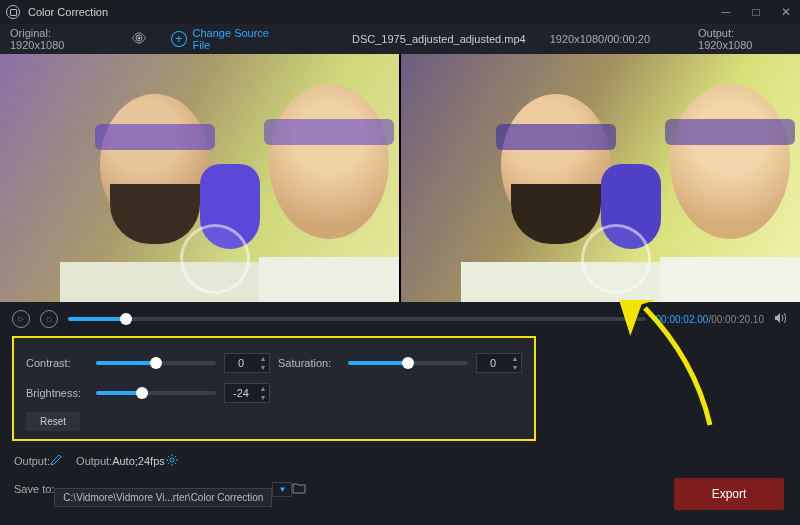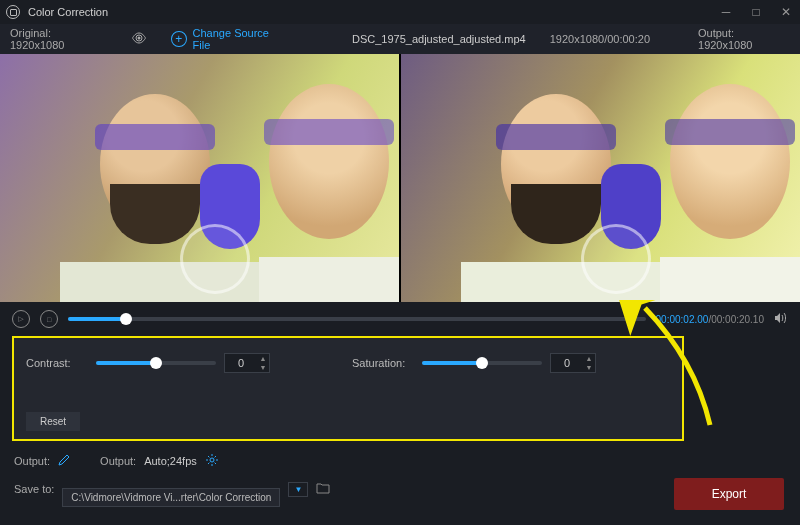--- a/index.html
+++ b/index.html
@@ -52,38 +52,38 @@
   .pb-btn { width: 18px; height: 18px; border: 1.5px solid #888; border-radius: 50%; display: flex; align-items: center; justify-content: center; color: #888; font-size: 7px; cursor: pointer; }
   .timeline { flex: 1; height: 4px; background: #3a3f48; border-radius: 2px; position: relative; }
   .timeline .prog { position: absolute; left: 0; top: 0; height: 100%; background: #2aa9ff; border-radius: 2px; width: 10%; }
   .timeline .thumb { position: absolute; top: -4px; width: 12px; height: 12px; background: #fff; border-radius: 50%; left: calc(10% - 6px); }
   .timecode { color: #888; font-size: 10px; }
   .timecode .cur { color: #2aa9ff; }
   .vol { color: #aaa; font-size: 13px; }
   
   
   .controls-wrap { position: relative; padding: 0 12px; }
-  .controls { border: 2px solid #f2e600; padding: 10px 12px 8px; background: #24272f; position: relative; width: 672px; }
+  .controls { border: 2px solid #f2e600; padding: 10px 12px 8px; background: #24272f; position: relative; width: 524px; }
   .crow { display: flex; align-items: center; height: 30px; gap: 8px; }
   .ccol { display: flex; align-items: center; gap: 8px; width: 50%; }
   .clabel { width: 62px; color: #bbb; }
   .slider { width: 120px; height: 4px; background: #3a3f48; border-radius: 2px; position: relative; }
   .slider .sprog { position: absolute; left: 0; top: 0; height: 100%; background: #2aa9ff; border-radius: 2px; }
   .slider .sthumb { position: absolute; top: -4px; width: 12px; height: 12px; background: #fff; border-radius: 50%; transform: translateX(-6px); }
   .numbox { display: flex; align-items: center; background: #1a1d23; border: 1px solid #3a3f48; height: 20px; }
   .numbox .val { width: 32px; text-align: center; color: #ccc; }
   .numbox .spin { display: flex; flex-direction: column; width: 12px; }
   .numbox .spin span { height: 9px; font-size: 7px; color: #888; line-height: 9px; text-align: center; cursor: pointer; }
   .reset-btn { background: #2e323b; color: #ccc; padding: 4px 14px; display: inline-block; cursor: pointer; margin-top: 4px; font-size: 10px; }
   
   
   .anno-label { position: absolute; right: 22px; bottom: 6px; color: #f2e600; font-weight: bold; font-style: italic; font-size: 14px; }
   
   
-  .outrow { height: 28px; display: flex; align-items: center; padding: 0 14px; gap: 8px; color: #aaa; background: #1a1d23; }
+  .outrow { height: 28px; display: flex; align-items: center; padding: 0 14px; gap: 0; color: #aaa; background: #1a1d23; }
   .outrow .pencil, .outrow .gear, .outrow .drop, .outrow .folder { color: #2aa9ff; cursor: pointer; }
   .pathbox { background: #24272f; border: 1px solid #3a3f48; padding: 3px 8px; color: #bbb; font-size: 10px; margin-top: 16px; }
   .export-btn { position: absolute; right: 16px; bottom: 15px; width: 110px; height: 32px; background: #7f1d1d; color: #fff; display: flex; align-items: center; justify-content: center; font-size: 12px; cursor: pointer; border-radius: 2px; }
   
   svg.arrow { position: absolute; right: 50px; top: 300px; width: 150px; height: 130px; pointer-events: none; }
 </style>
 </head>
 <body>
 
 <div class="titlebar">
@@ -185,20 +185,34 @@
         <div class="numbox">
             <span class="val">0</span>
             <span class="spin">
               <span>▲</span>
               <span>▼</span>
             </span>
           </div>
       </div>
     </div>
     <div class="crow">
+      <div class="ccol">
+        <span class="clabel">Brightness:</span>
+        <div class="slider">
+            <div class="sprog" style="width:38%"></div>
+            <div class="sthumb" style="left:38%"></div>
+          </div>
+        <div class="numbox">
+            <span class="val">-24</span>
+            <span class="spin">
+              <span>▲</span>
+              <span>▼</span>
+            </span>
+          </div>
+      </div>
     </div>
     <span class="reset-btn">Reset</span>
   </div>
 </div>
 
 <svg class="arrow">
   <defs>
       <marker id="ah" markerWidth="12" markerHeight="12" refX="2" refY="6" orient="auto">
         <path d="M0 0L12 6L0 12L3 6z" fill="#f2e600"></path>
       </marker>

